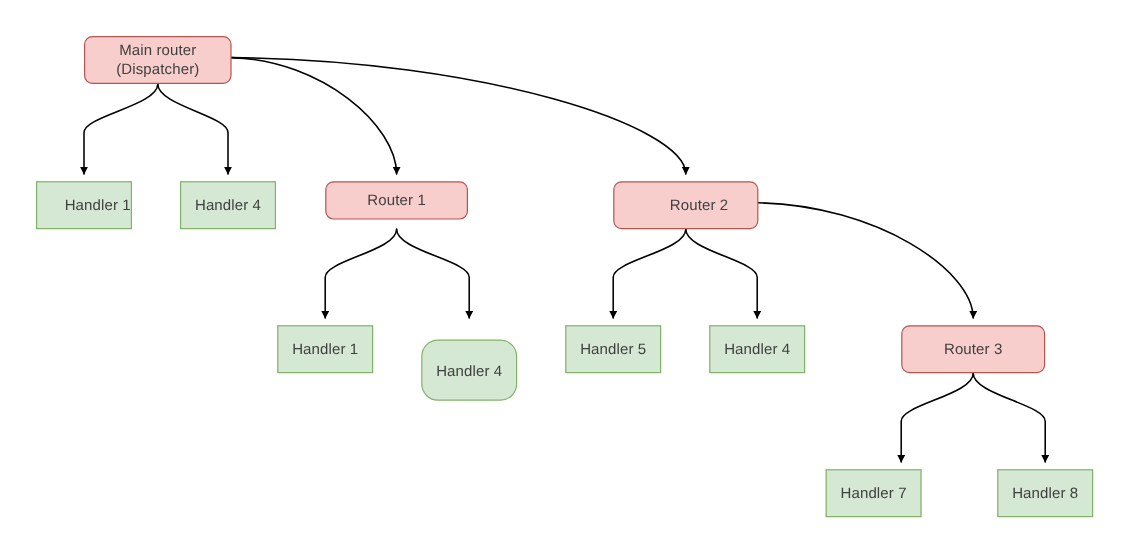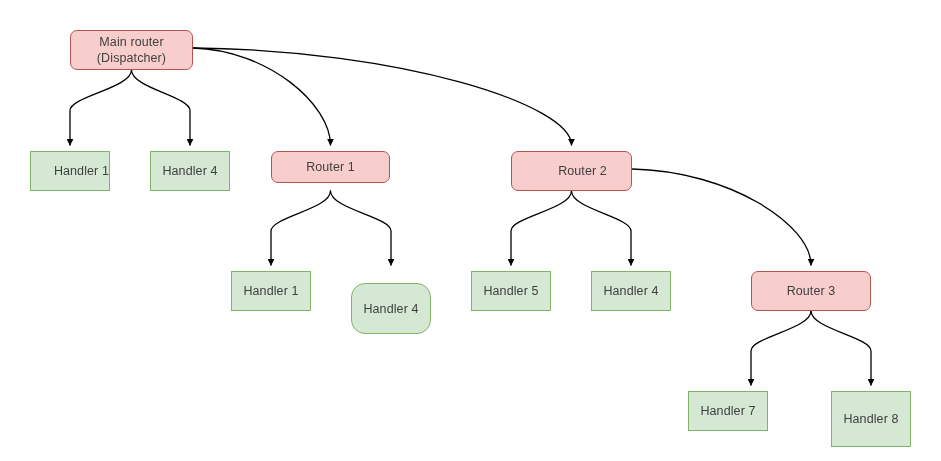--- a/index.html
+++ b/index.html
@@ -87,16 +87,16 @@
       <div class="node handler" style="left: 30px; top: 151px; width: 80px; height: 40px; justify-content: flex-end;"><span class="node-label">Handler 1</span></div>
       <div class="node handler" style="left: 150px; top: 151px; width: 80px; height: 40px;"><span class="node-label">Handler 4</span></div>
       <div class="node router" style="left: 271px; top: 151px; width: 119px; height: 32px;"><span class="node-label">Router 1</span></div>
       <div class="node router" style="left: 511px; top: 151px; width: 121px; height: 40px; padding-left: 22px;"><span class="node-label">Router 2</span></div>
       <div class="node handler" style="left: 231px; top: 271px; width: 80px; height: 40px;"><span class="node-label">Handler 1</span></div>
       <div class="node handler" style="left: 351px; top: 283px; width: 80px; height: 51px; border-radius: 14px;"><span class="node-label">Handler 4</span></div>
       <div class="node handler" style="left: 471px; top: 271px; width: 80px; height: 40px;"><span class="node-label">Handler 5</span></div>
       <div class="node handler" style="left: 591px; top: 271px; width: 80px; height: 40px;"><span class="node-label">Handler 4</span></div>
       <div class="node router" style="left: 751px; top: 271px; width: 120px; height: 40px;"><span class="node-label">Router 3</span></div>
       <div class="node handler" style="left: 688px; top: 391px; width: 80px; height: 40px;"><span class="node-label">Handler 7</span></div>
-      <div class="node handler" style="left: 831px; top: 391px; width: 80px; height: 56px;"><span class="node-label">Handler 8</span></div>
+      <div class="node handler" style="left: 831px; top: 391px; width: 80px; height: 40px;"><span class="node-label">Handler 8</span></div>
     </div>
 
 </div>
 
 </body></html>

